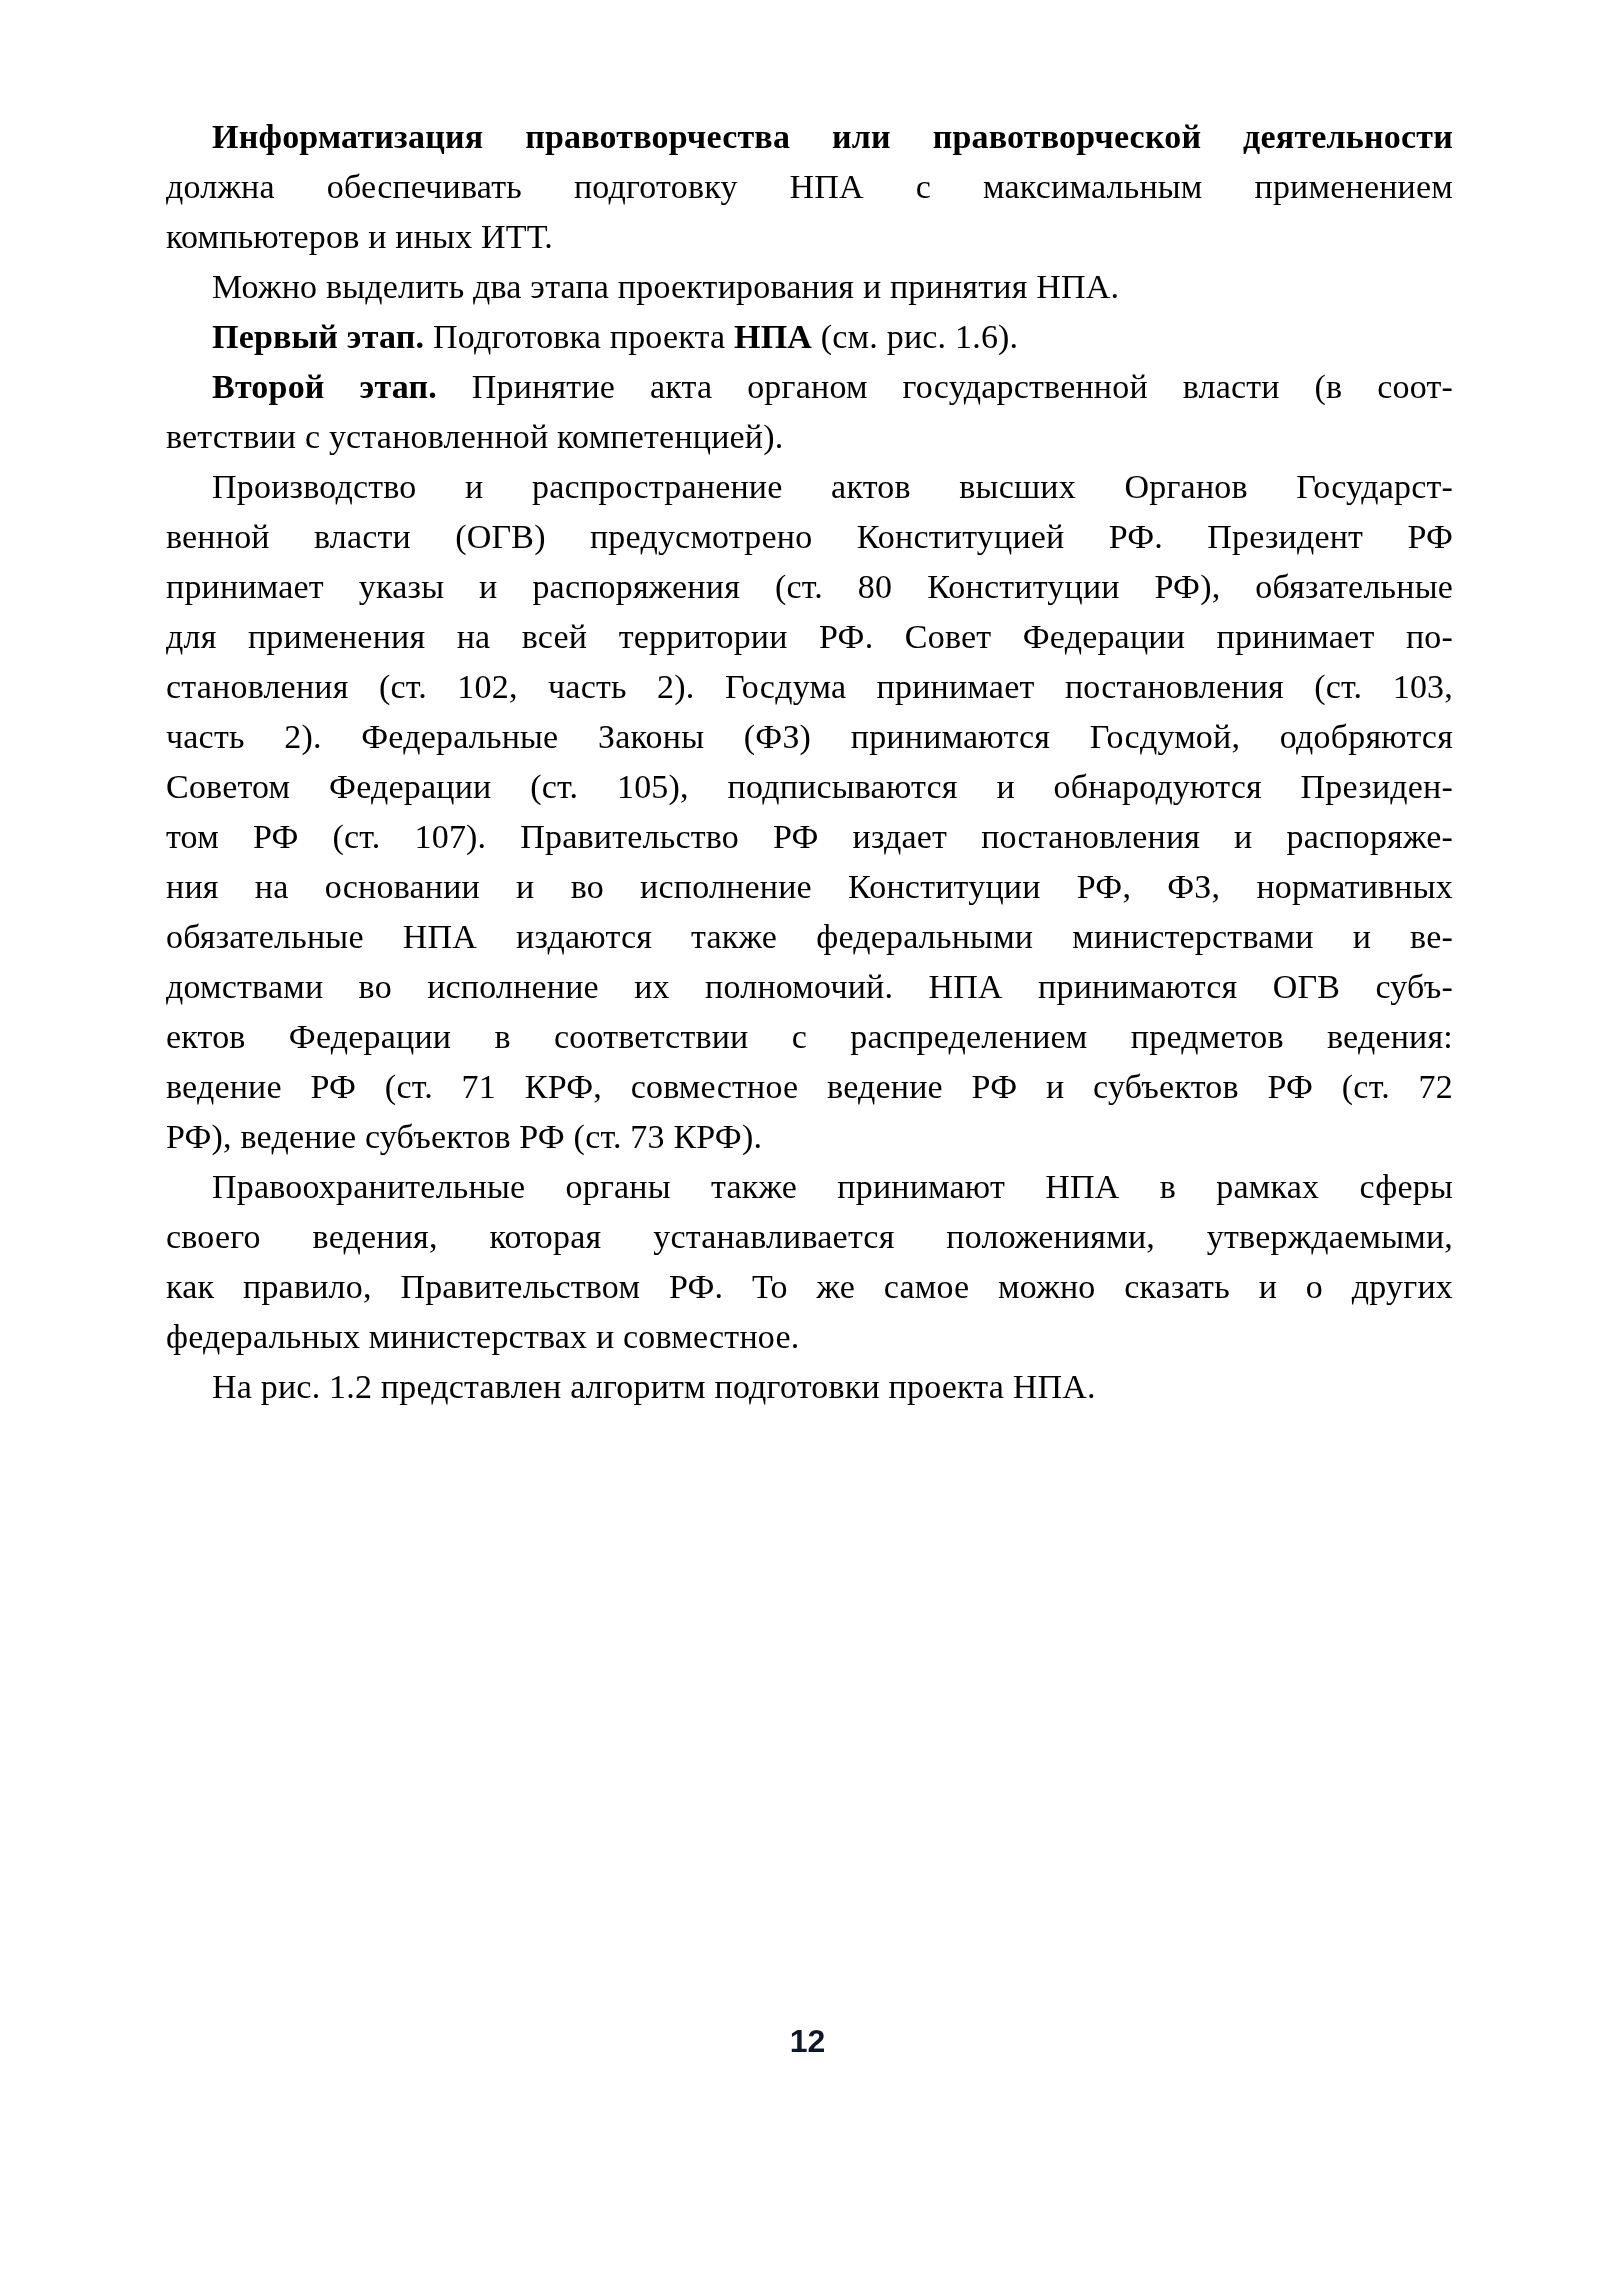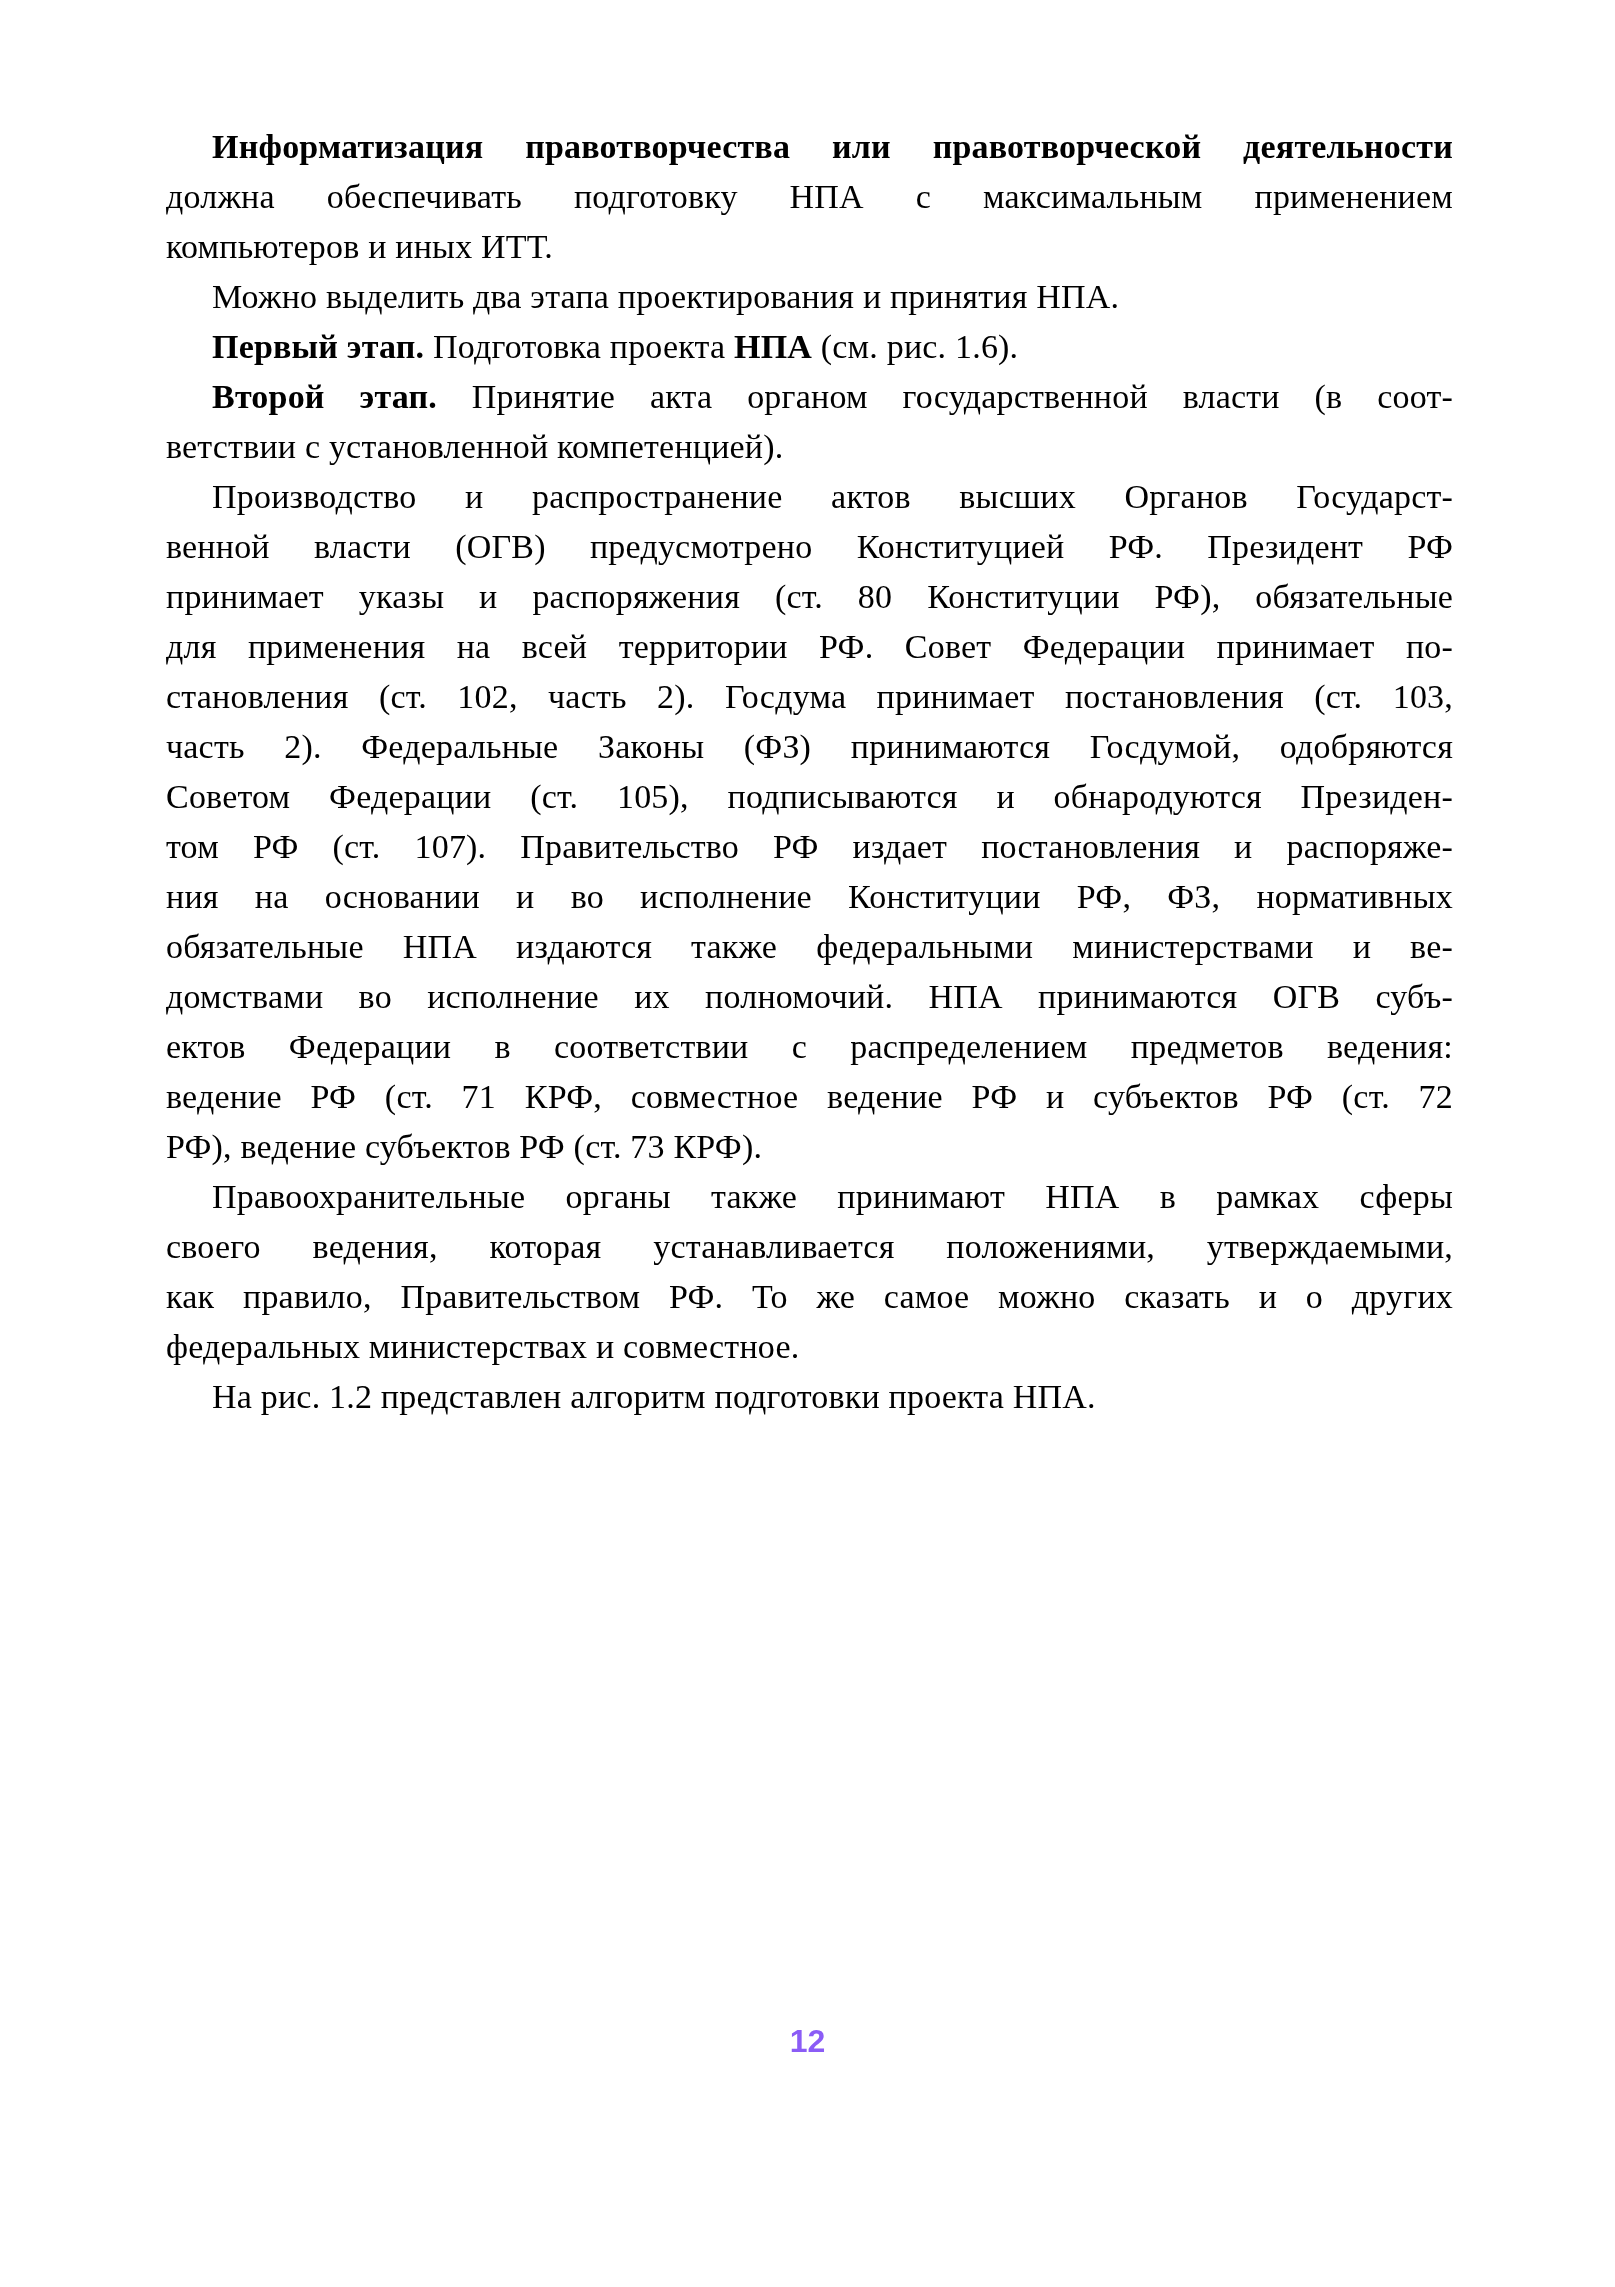--- a/index.html
+++ b/index.html
@@ -12,21 +12,21 @@
     width: 1615px;
     height: 2288px;
     background: #ffffff;
     overflow: hidden;
     font-family: "Liberation Serif", "DejaVu Serif", serif;
     color: #000000;
   }
   .text-block {
     position: absolute;
     left: 166px;
-    top: 122px;
+    top: 112px;
     width: 1287px;
   }
   .line {
     font-size: 34px;
     line-height: 50px;
     height: 50px;
     white-space: nowrap;           
     white-space: normal;
     text-align: justify;
     text-align-last: justify;
@@ -45,21 +45,21 @@
   .page-number {
     position: absolute;
     top: 2023px;
     left: 0;
     width: 1615px;
     text-align: center;
     font-family: "Liberation Sans", "DejaVu Sans", sans-serif;
     font-weight: bold;
     font-size: 32px;
     line-height: 37px;
-    color: #8b5cf6;
+    color: #0f172a;
   }
 </style>
 </head>
 <body>
 
 <div class="page">
   <div class="text-block">
       <div class="line indent"><span class="b">Информатизация правотворчества или правотворческой деятельности</span></div>
       <div class="line"><span>должна обеспечивать подготовку НПА с максимальным применением</span></div>
       <div class="line last"><span>компьютеров и иных ИТТ.</span></div>

